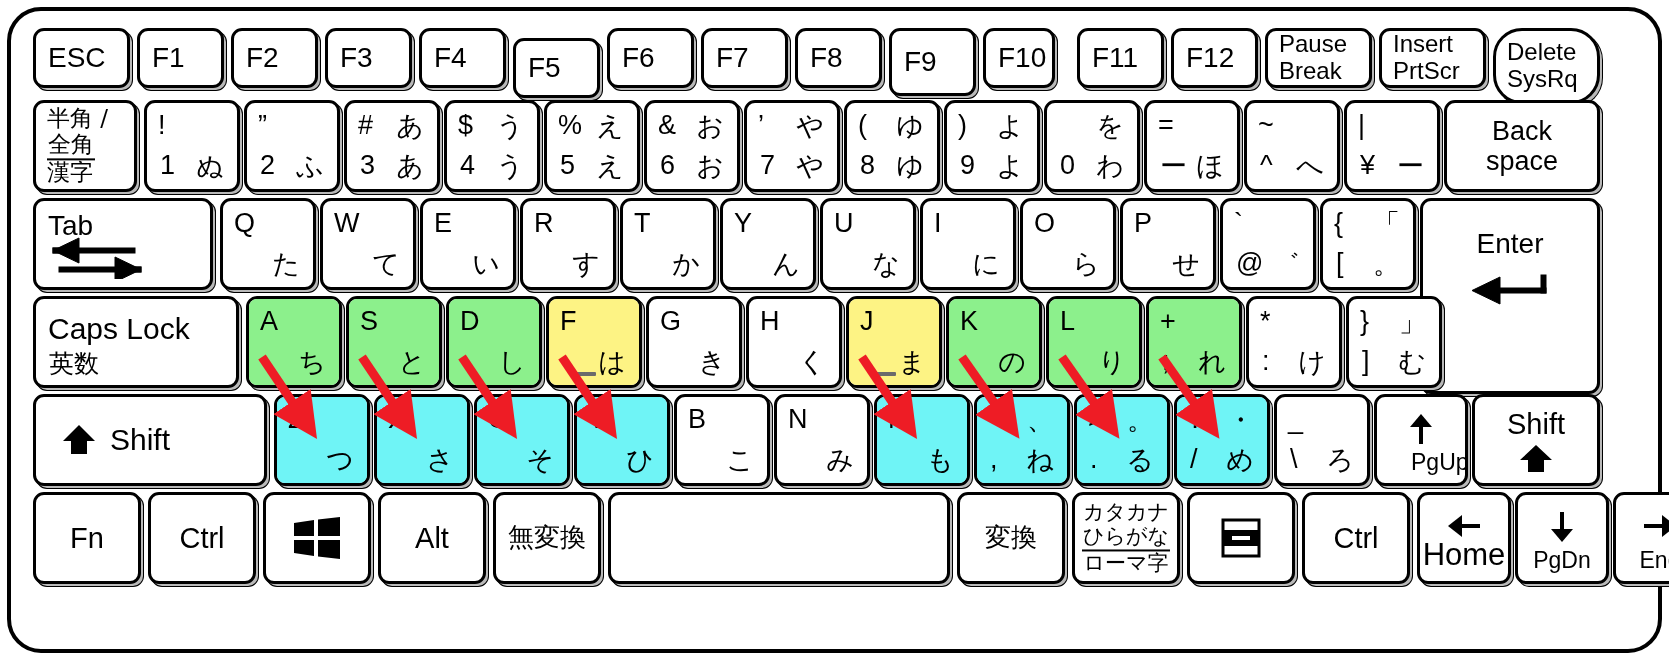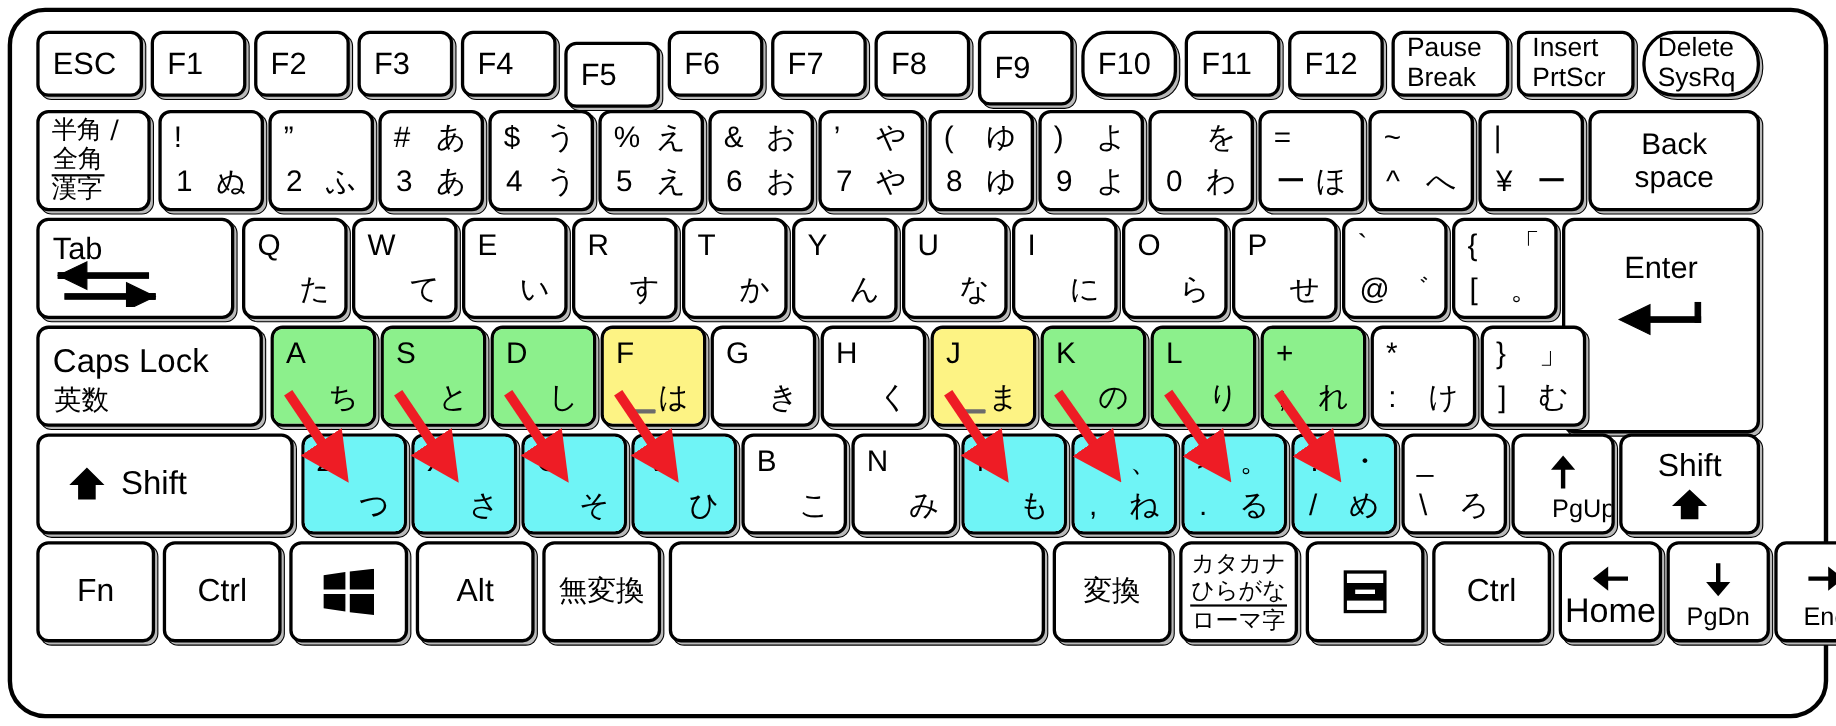--- a/index.html
+++ b/index.html
@@ -166,21 +166,21 @@
       <div class="key" style="left:762px;top:0;width:87px;height:60px;">
         <div class="face">
             <div class="lbl vctr">F8</div>
           </div>
       </div>
       <div class="key" style="left:856px;top:0;width:87px;height:68px;">
         <div class="face">
             <div class="lbl vctr">F9</div>
           </div>
       </div>
-      <div class="key" style="left:950px;top:0;width:87px;height:60px;border-radius:23px;">
+      <div class="key" style="left:950px;top:0;width:72px;height:60px;">
         <div class="face">
             <div class="lbl vctr">F10</div>
           </div>
       </div>
       <div class="key" style="left:1044px;top:0;width:87px;height:60px;">
         <div class="face">
             <div class="lbl vctr">F11</div>
           </div>
       </div>
       <div class="key" style="left:1138px;top:0;width:87px;height:60px;">
@@ -198,21 +198,21 @@
         </div>
       </div>
       <div class="key" style="left:1346px;top:0;width:107px;height:60px;">
         <div class="face">
           <div class="stack lft">
             <div>Insert</div>
             <div>PrtScr</div>
           </div>
         </div>
       </div>
-      <div class="key" style="left:1460px;top:0;width:107px;height:60px;border-radius:29px;">
+      <div class="key" style="left:1460px;top:0;width:107px;height:76px;border-radius:29px;">
         <div class="face">
           <div class="stack lft">
             <div>Delete</div>
             <div>SysRq</div>
           </div>
         </div>
       </div>
     </div>
 
     <div class="row" style="top:0;">

